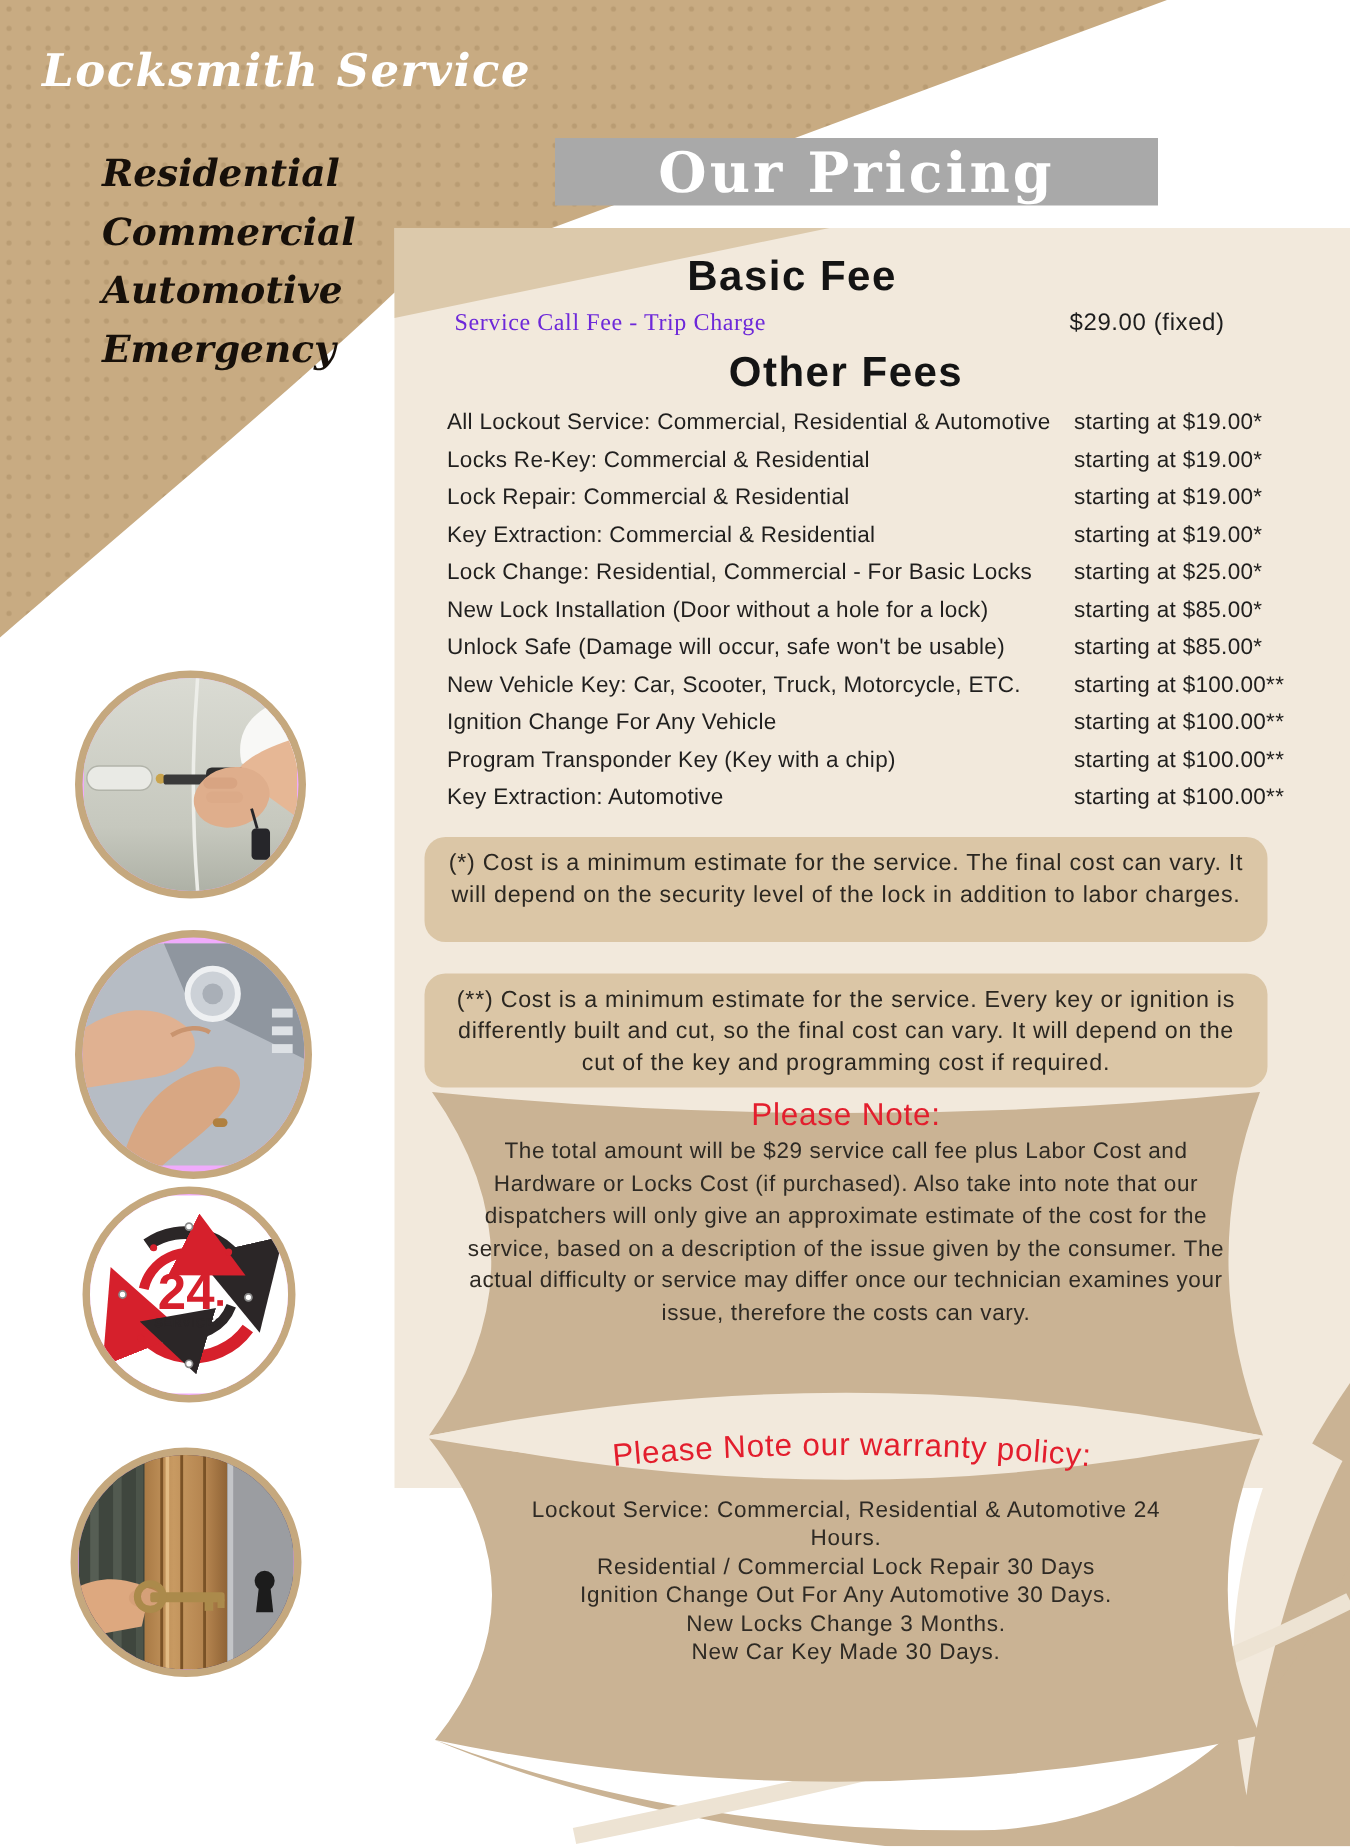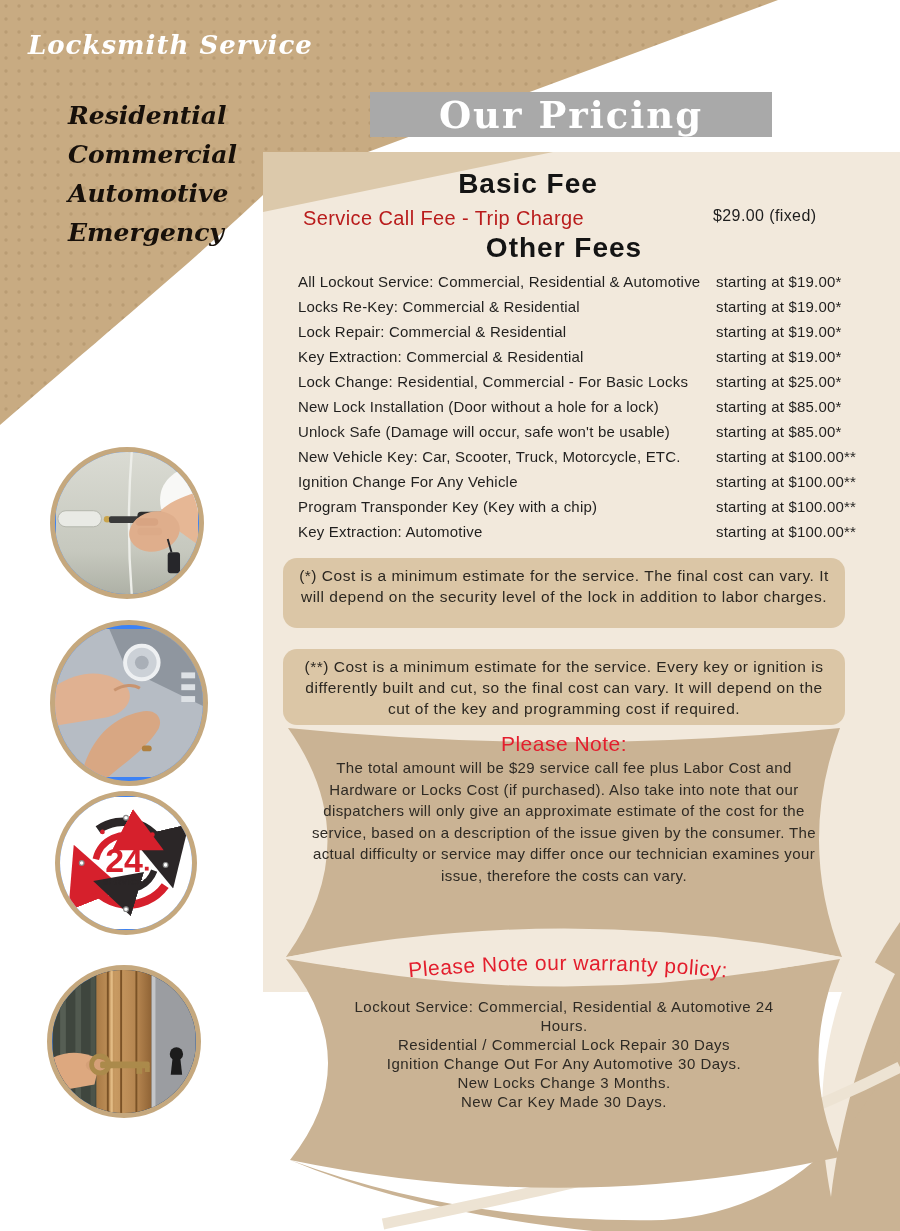--- a/index.html
+++ b/index.html
@@ -3,38 +3,38 @@
 <meta charset="utf-8">
 <style>
   html,body{margin:0;padding:0;background:#fff;}
   .page{position:relative;width:900px;height:1231px;background:#ffffff;overflow:hidden;
         font-family:"Liberation Sans",sans-serif;color:#222;}
   svg{display:block;}
   .abs{position:absolute;}
 
   
   .brand{position:absolute;left:28px;top:30px;font-family:"DejaVu Serif",serif;
-         font-style:italic;font-weight:bold;font-size:26px;color:#ffffff;letter-spacing:1px;}
+         font-style:italic;font-weight:bold;font-size:30px;color:#ffffff;letter-spacing:1px;}
   .services{position:absolute;left:68px;top:96px;margin:0;padding:0;list-style:none;
             font-family:"DejaVu Serif",serif;font-style:italic;font-weight:bold;
             font-size:25px;color:#17100a;line-height:39px;}
 
   
   .pricing-banner{position:absolute;left:370px;top:92px;width:402px;height:45px;
                   background:#a9a9a9;display:flex;align-items:center;justify-content:center;}
   .pricing-banner span{font-family:"DejaVu Serif",serif;font-weight:bold;
                        font-size:37px;color:#ffffff;letter-spacing:2px;}
 
   
   .panel{position:absolute;left:263px;top:152px;width:637px;height:840px;background:#f2e9dc;}
   .heading{position:absolute;left:0;width:530px;text-align:center;font-weight:bold;
            font-size:28px;color:#141414;letter-spacing:1px;}
   .h-basic{top:16px;}
   .h-other{top:80px;padding-left:36px;}
-  .basic-label{position:absolute;left:40px;top:55px;font-size:20px;letter-spacing:.4px;color:#b91c1c;}
+  .basic-label{position:absolute;left:40px;top:55px;font-size:16px;letter-spacing:.4px;color:#6d28d9;font-family:Liberation Serif, serif;}
   .basic-price{position:absolute;left:450px;top:55px;font-size:16px;letter-spacing:.4px;color:#1d1d1d;}
   .fees{position:absolute;left:0;top:118px;width:637px;}
   .fee-row{position:relative;height:25px;}
   .fee-label{position:absolute;left:35px;top:3px;font-size:15px;letter-spacing:.2px;color:#201f1e;}
   .fee-price{position:absolute;left:453px;top:3px;font-size:15px;letter-spacing:.2px;color:#201f1e;}
 
   .note-box{position:absolute;left:20px;width:562px;border-radius:14px;background:#dbc6a6;
             box-sizing:border-box;padding:7px 14px;text-align:center;font-size:15.5px;
             line-height:21px;letter-spacing:.5px;color:#2b2721;}
   .note-1{top:406px;height:70px;}
@@ -43,21 +43,21 @@
   .ribbon-svg{position:absolute;left:0;top:560px;}
   .pn-title{position:absolute;left:0;top:580px;width:602px;text-align:center;
             font-size:21px;color:#e31e2d;letter-spacing:.5px;}
   .pn-body{position:absolute;left:41px;top:605px;width:520px;text-align:center;
            font-size:15px;line-height:21.6px;letter-spacing:.4px;color:#2e2a24;}
   .warranty-body{position:absolute;left:81px;top:845px;width:440px;text-align:center;
                  font-size:15px;line-height:19px;letter-spacing:.5px;color:#2e2a24;}
 
   
   .circle{position:absolute;border-radius:50%;border:5px solid #c5a87e;overflow:hidden;
-          background:#3b82f6;box-sizing:border-box;}
+          background:#f0abfc;box-sizing:border-box;}
   .c1{left:50px;top:447px;width:154px;height:152px;}
   .c2{left:50px;top:620px;width:158px;height:166px;}
   .c3{left:55px;top:791px;width:142px;height:144px;}
   .c4{left:47px;top:965px;width:154px;height:153px;}
   .circle svg{width:100%;height:100%;}
 </style>
 </head>
 <body>
 
 <div class="page">

